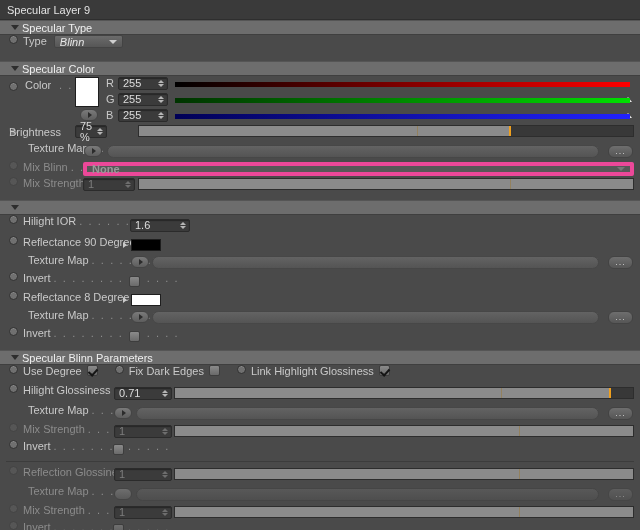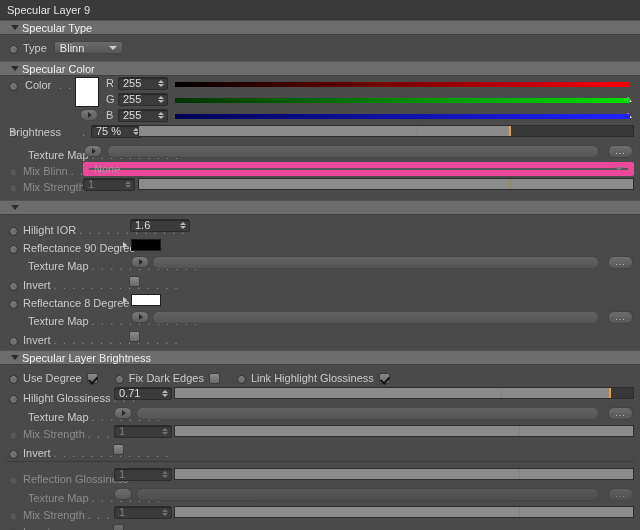--- a/index.html
+++ b/index.html
@@ -34,21 +34,21 @@
     border-bottom:1px solid #3f3f3f;
     box-sizing:border-box;
     position:relative;
   }
   .tri{
     width:0;height:0;border-left:4px solid transparent;border-right:4px solid transparent;
     border-top:5px solid #2d2d2d;margin-right:3px;flex:0 0 auto;
   }
 
   
-  .row{height:17px;display:flex;align-items:flex-end;position:relative;box-sizing:border-box;}
+  .row{height:17px;display:flex;align-items:flex-start;position:relative;box-sizing:border-box;}
   .spacer{height:7px;}
   .spacer-sm{height:4px;}
 
   
   .dot{
     width:7px;height:7px;border-radius:50%;
     background:#707070;border:1px solid #2f2f2f;
     margin-left:9px;margin-right:5px;flex:0 0 auto;
     box-shadow:inset 0 1px 0 #8b8b8b;
   }
@@ -80,30 +80,31 @@
   .spin i.up{border-bottom:3px solid #b6b6b6;margin-bottom:1px;}
   .spin i.dn{border-top:3px solid #b6b6b6;}
   .numfield.dim .spin i.up{border-bottom-color:#6e6e6e;}
   .numfield.dim .spin i.dn{border-top-color:#6e6e6e;}
 
   
   .combo{
     height:13px;background:#5f5f5f;border:1px solid #434343;border-radius:2px;
     display:flex;align-items:center;box-sizing:border-box;flex:0 0 auto;
     background-image:linear-gradient(#6b6b6b,#565656);
+    font-style:italic;
   }
   .combo .val{padding-left:5px;color:#e6e6e6;font-size:11px;flex:1 1 auto;}
   .combo .cv{
     width:0;height:0;border-left:4px solid transparent;border-right:4px solid transparent;
     border-top:4px solid #cfcfcf;margin-right:5px;flex:0 0 auto;
   }
   
   .combo-flat{
-    height:14px;background:#585858;border:6px solid #ec4899;border-radius:2px;
-    display:flex;align-items:center;box-sizing:border-box;
+    height:14px;background:#585858;border:4px solid #ec4899;border-radius:2px;
+    display:flex;align-items:center;box-sizing:border-box;font-weight:bold;
   }
   .combo-flat .val{padding-left:5px;color:#9a9a9a;font-size:11px;flex:1 1 auto;}
   .combo-flat .cv{
     width:0;height:0;border-left:4px solid transparent;border-right:4px solid transparent;
     border-top:4px solid #777;margin-right:5px;flex:0 0 auto;
   }
 
   
   .slider{
     height:12px;background:#383838;border:1px solid #2d2d2d;box-sizing:border-box;
@@ -262,21 +263,21 @@
     <div class="gbar abs" style="left:175px;top:38px;right:10px">
       <span class="gfill" id="gb" style="background: linear-gradient(to right, rgb(0, 0, 85), rgb(34, 34, 255));"></span>
       <span class="gknob"><span class="k"></span><span class="kb"></span></span>
     </div>
   </div>
 
   <div style="position:relative;height:18px">
     <span class="dot abs" style="left:0;top:4px;margin-left:9px"></span>
     <span class="lbl abs" style="left:9px;top:2px">Brightness</span>
     <span class="leader abs" style="left:79px;top:2px">. .</span>
-    <div class="numfield abs" style="left:91px;top:1px;width:52px">
+    <div class="numfield abs" style="left:75px;top:1px;width:32px">
       <span class="val">75 %</span>
       <span class="spin">
           <i class="up"></i>
           <i class="dn"></i>
         </span>
     </div>
     <div class="slider abs" id="sl-brightness" style="left:138px;top:1px;right:6px">
       <span class="fill" style="width: 75%;"></span>
         <span class="tick" style="left: 56.25%;"></span>
         <span class="mark" style="left: calc(75% - 1px); background: rgb(240, 160, 30);"></span>
@@ -387,21 +388,21 @@
   <div class="row" style="height:19px">
     <span class="dot"></span>
     <span class="lbl">Invert</span>
     <span class="leader">. . . . . . . . . . . . . .</span>
     <span class="cbx" style="position:absolute;left:129px;top:4px"></span>
   </div>
   <div class="spacer-sm"></div>
 
   <div class="sect-head">
     <span class="tri"></span>
-    <span>Specular Layer Brightness</span>
+    <span>Specular Blinn Parameters</span>
   </div>
 
   <div class="row" style="height:19px">
     <span class="dot"></span>
     <span class="lbl">Use Degree</span>
     <span class="cbx on" style="margin-left:5px"></span>
 
     <span class="dot" style="margin-left:17px"></span>
     <span class="lbl">Fix Dark Edges</span>
     <span class="cbx" style="margin-left:5px"></span>

